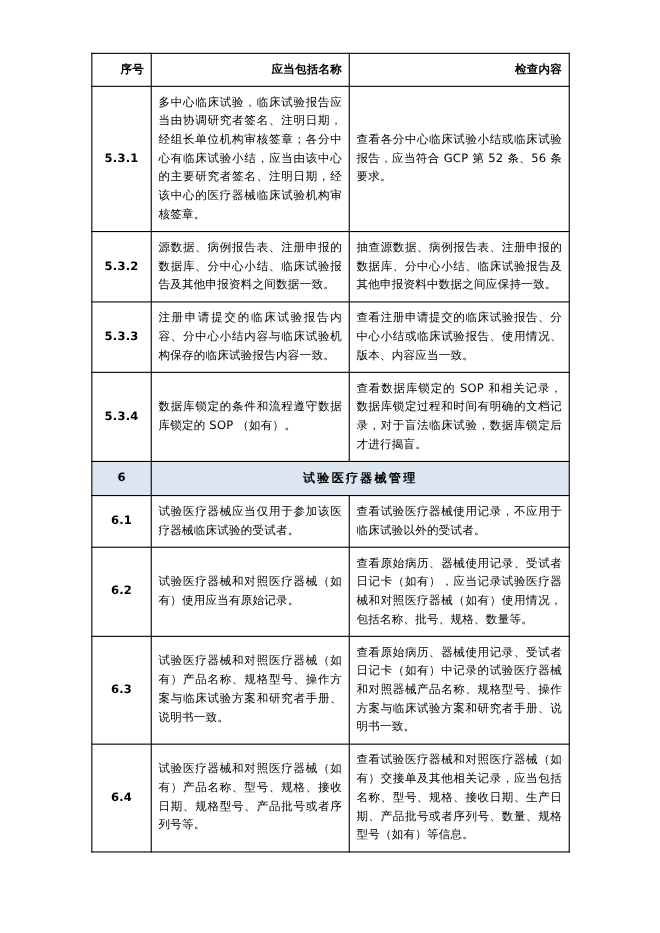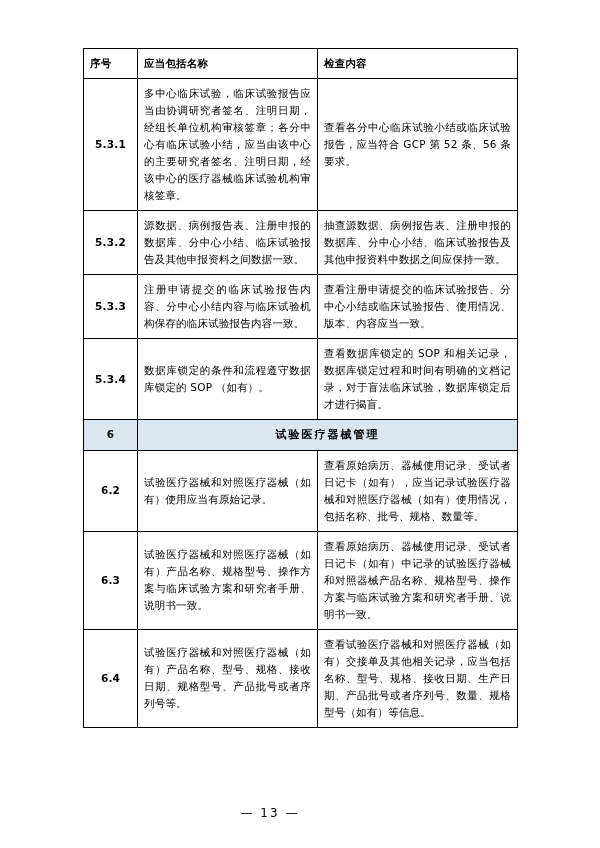--- a/index.html
+++ b/index.html
@@ -39,21 +39,21 @@
     padding: 6px 6px;
     font-size: 10.5px;
     line-height: 1.62;
     letter-spacing: 0.2px;
   }
   col.c-no { width: 54px; }
   col.c-point { width: 180px; }
   col.c-content { width: 200px; }
 
   thead th {
-    text-align: left;
+    text-align: right;
     font-weight: bold;
     font-size: 11px;
     padding: 7px 4px;
     letter-spacing: 1px;
   }
   td.no {
     text-align: center;
     font-size: 10.5px;
     white-space: nowrap;
     font-weight: bold;
@@ -127,35 +127,37 @@
         <tr>
           <td class="no">5.3.4</td>
           <td class="cell">数据库锁定的条件和流程遵守数据库锁定的 SOP （如有）。</td>
           <td class="cell">查看数据库锁定的 SOP 和相关记录，数据库锁定过程和时间有明确的文档记录，对于盲法临床试验，数据库锁定后才进行揭盲。</td>
         </tr>
         <tr class="section">
           <td class="no">6</td>
           <td class="title" colspan="2">试验医疗器械管理</td>
         </tr>
         <tr>
+          <td class="no">6.1</td>
+          <td class="cell">试验医疗器械应当仅用于参加该医疗器械临床试验的受试者。</td>
+          <td class="cell">查看试验医疗器械使用记录，不应用于临床试验以外的受试者。</td>
+        </tr>
+        <tr>
           <td class="no">6.2</td>
           <td class="cell">试验医疗器械和对照医疗器械（如有）使用应当有原始记录。</td>
           <td class="cell">查看原始病历、器械使用记录、受试者日记卡（如有），应当记录试验医疗器械和对照医疗器械（如有）使用情况，包括名称、批号、规格、数量等。</td>
         </tr>
         <tr>
           <td class="no">6.3</td>
           <td class="cell">试验医疗器械和对照医疗器械（如有）产品名称、规格型号、操作方案与临床试验方案和研究者手册、说明书一致。</td>
           <td class="cell">查看原始病历、器械使用记录、受试者日记卡（如有）中记录的试验医疗器械和对照器械产品名称、规格型号、操作方案与临床试验方案和研究者手册、说明书一致。</td>
         </tr>
         <tr>
           <td class="no">6.4</td>
           <td class="cell">试验医疗器械和对照医疗器械（如有）产品名称、型号、规格、接收日期、规格型号、产品批号或者序列号等。</td>
           <td class="cell">查看试验医疗器械和对照医疗器械（如有）交接单及其他相关记录，应当包括名称、型号、规格、接收日期、生产日期、产品批号或者序列号、数量、规格型号（如有）等信息。</td>
         </tr>
       </tbody>
     </table>
   </div>
 
-  <div class="footer">
-    <span class="footer-inner">— 13 —</span>
-  </div>
 
 </div>
 
 </body></html>

